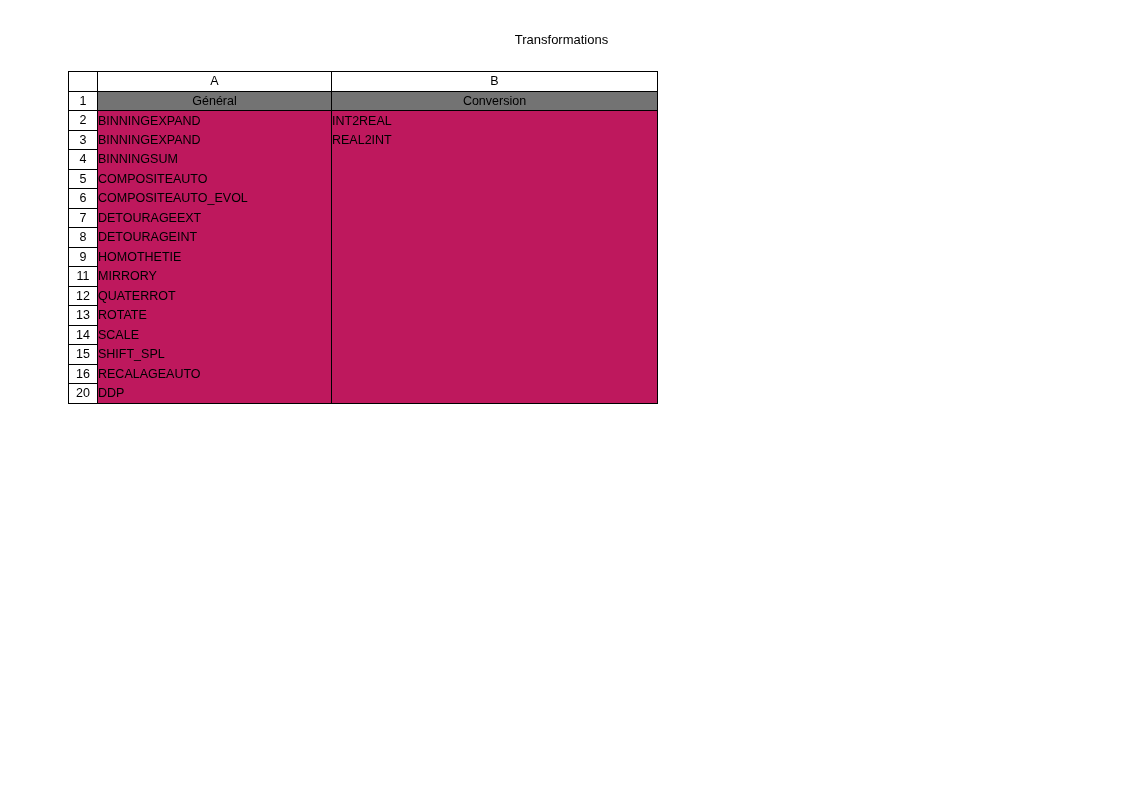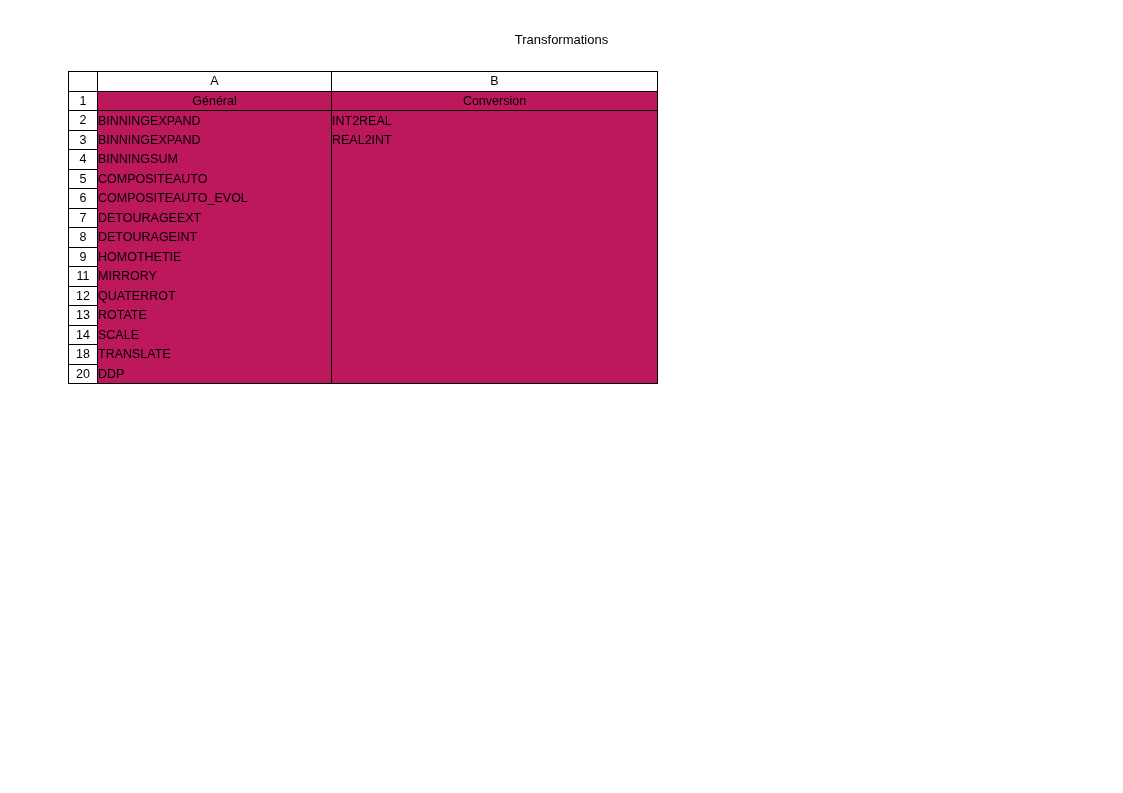--- a/index.html
+++ b/index.html
@@ -58,21 +58,21 @@
   
   .rownum {
     border: 1px solid #000000;
     background: #ffffff;
     text-align: center;
     font-size: 12px;
     width: 29px;
   }
   
   .hdr-cell {
-    background: #be185d;
+    background: #737373;
     border-left: 1px solid #000000;
     border-right: 1px solid #000000;
     border-top: 1px solid #000000;
     border-bottom: 1px solid #000000;
     text-align: center;
     font-size: 12.5px;
   }
   
   .cell {
     background: #be185d;
@@ -164,22 +164,27 @@
       <td class="rownum">13</td>
       <td class="cell">ROTATE</td>
       <td class="cell"></td>
     </tr>
     <tr>
       <td class="rownum">14</td>
       <td class="cell">SCALE</td>
       <td class="cell"></td>
     </tr>
     <tr>
-      <td class="rownum">18</td>
-      <td class="cell">TRANSLATE</td>
+      <td class="rownum">15</td>
+      <td class="cell">SHIFT_SPL</td>
+      <td class="cell"></td>
+    </tr>
+    <tr>
+      <td class="rownum">16</td>
+      <td class="cell">RECALAGEAUTO</td>
       <td class="cell"></td>
     </tr>
     <tr>
       <td class="rownum">20</td>
       <td class="cell last-row">DDP</td>
       <td class="cell last-row"></td>
     </tr>
   </tbody>
 </table>
 

